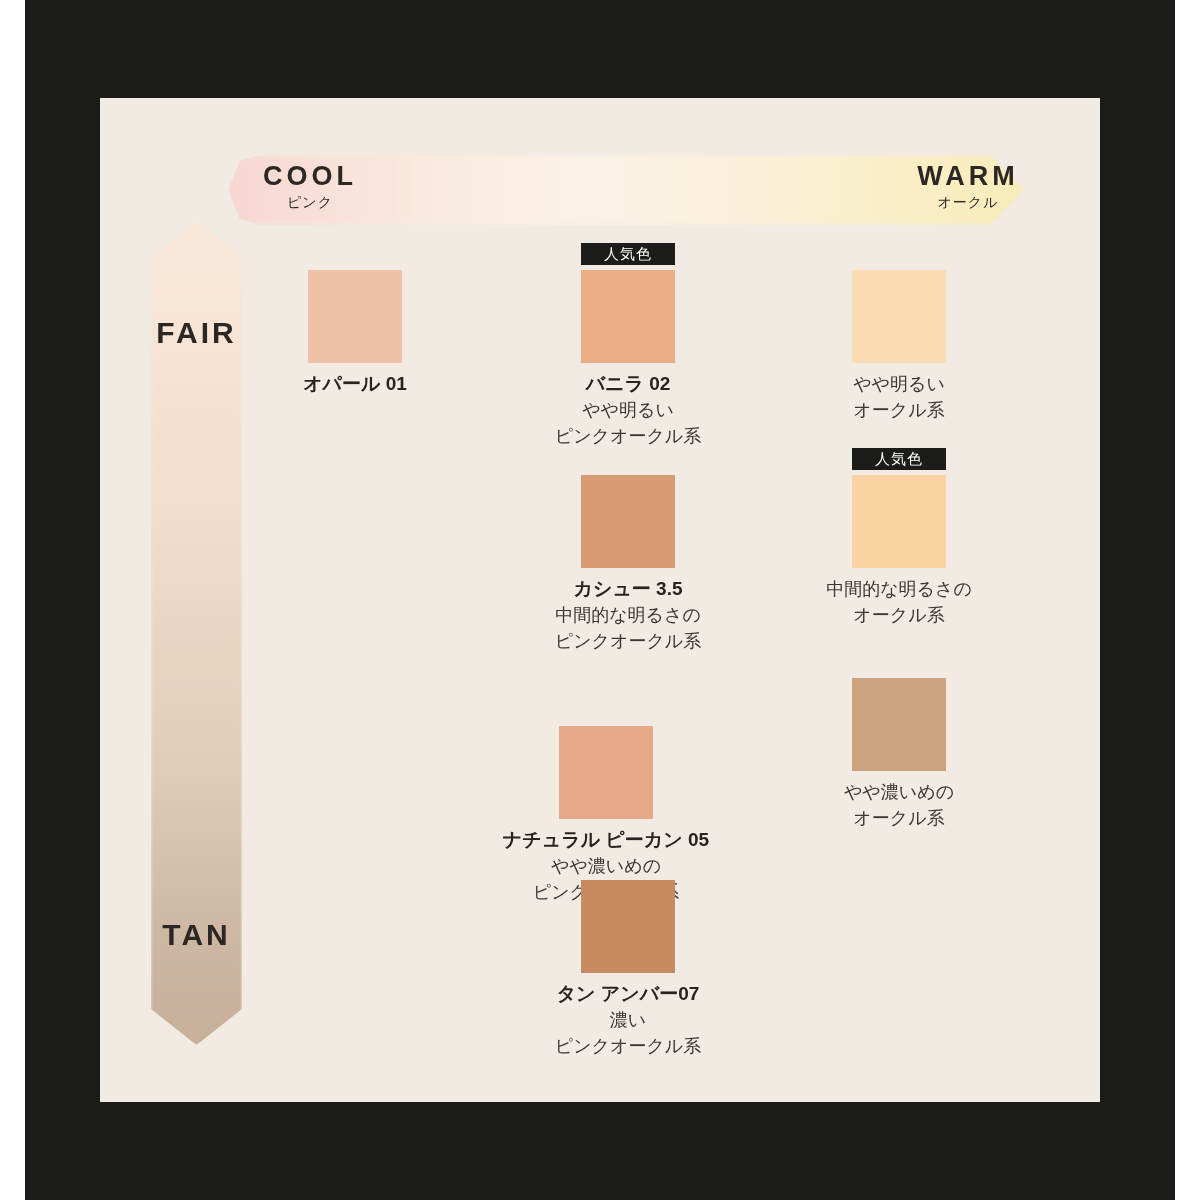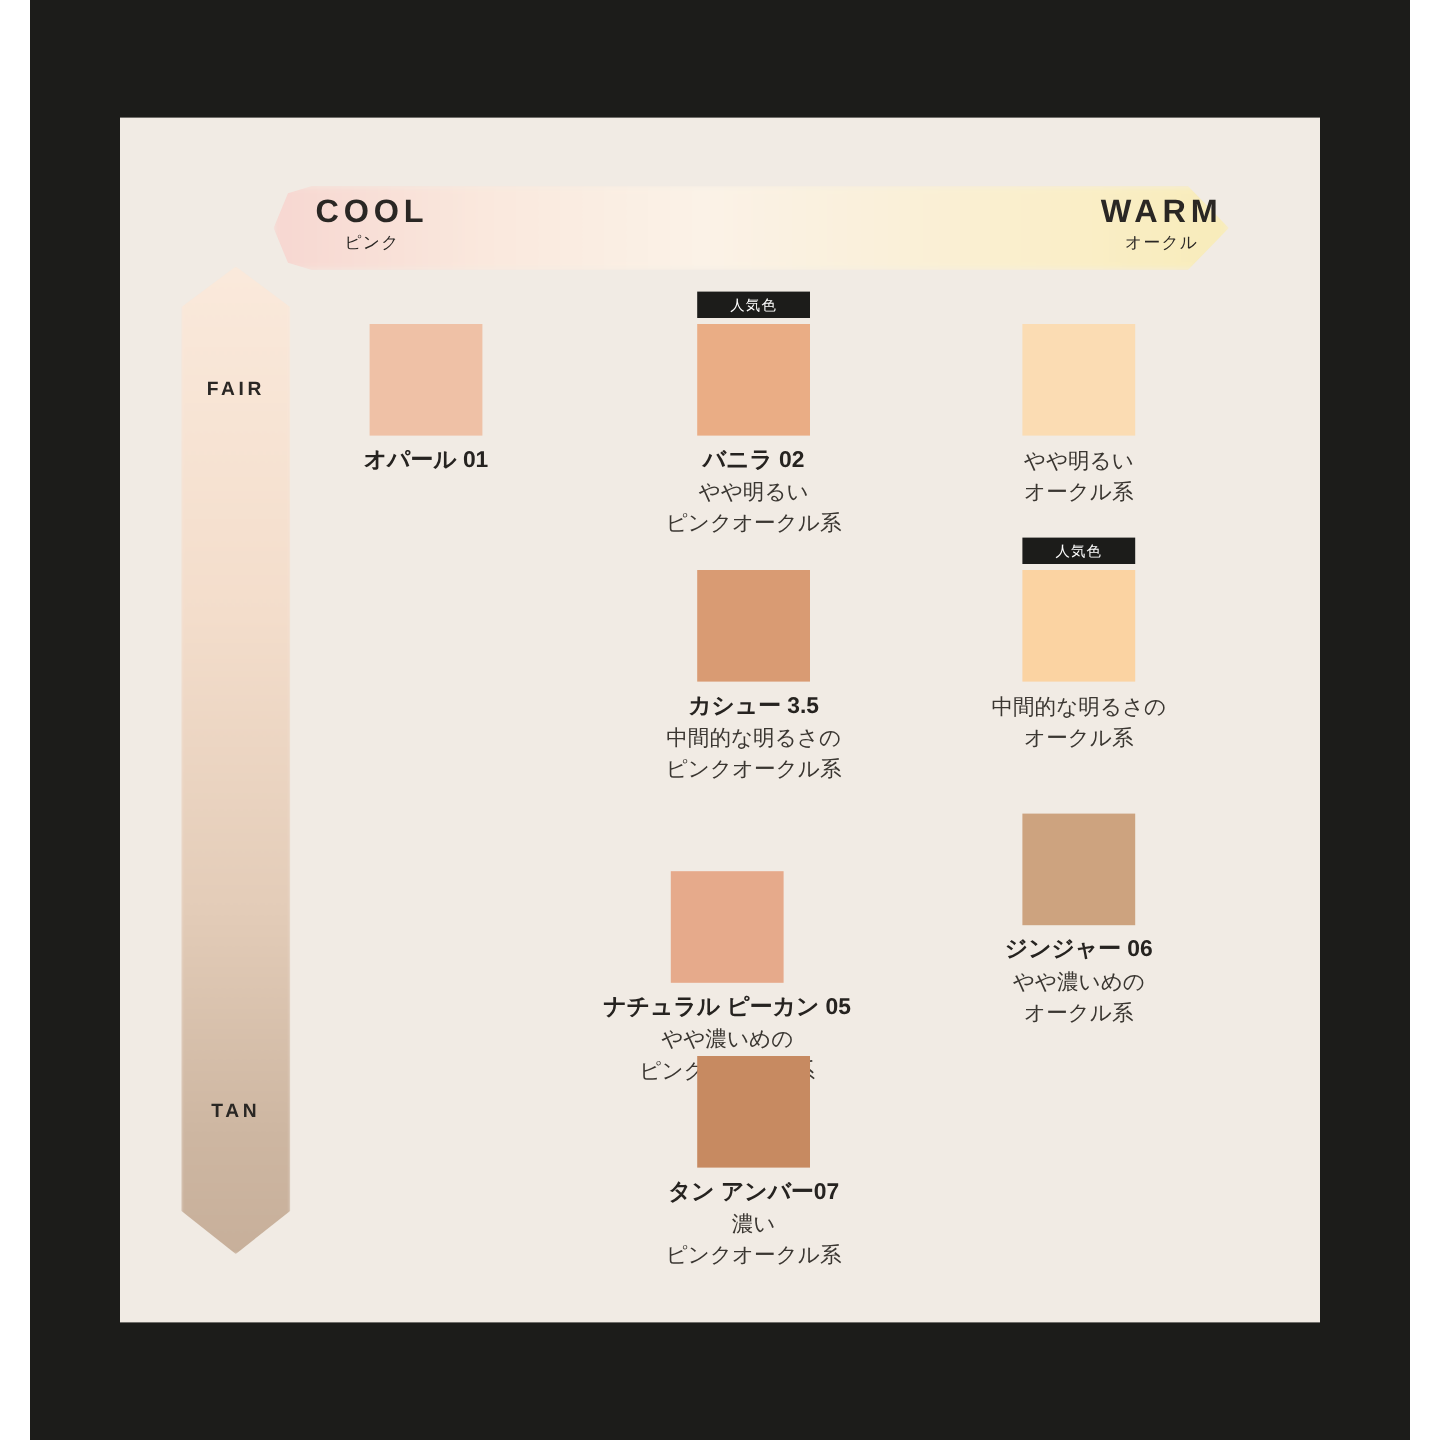--- a/index.html
+++ b/index.html
@@ -36,32 +36,32 @@
   .h-right{left:808px;top:63px;width:120px;}
   
   .v-arrow{
     position:absolute;left:51px;top:124px;width:91px;height:823px;
     background:linear-gradient(180deg,#fae9db 0%,#f3ddcb 35%,#e3ccb8 65%,#cdb6a1 88%,#c7af9a 100%);
     clip-path:polygon(50% 0,100% 34px,100% calc(100% - 36px),50% 100%,0 calc(100% - 36px),0 34px);
     filter:blur(1.5px);
   }
   .v-arrow-label{
     position:absolute;left:51px;width:91px;text-align:center;
-    color:#2a2724;font-size:16px;font-weight:700;letter-spacing:3px;
+    color:#2a2724;font-size:30px;font-weight:700;letter-spacing:3px;
   }
   .v-fair{top:218px;}
   .v-tan{top:820px;}
   
   .cell{position:absolute;width:94px;}
   .swatch{width:94px;height:93px;}
   .badge{
     position:absolute;left:0;top:-27px;width:94px;height:22px;
     background:#1c1c1a;color:#ffffff;
     display:flex;align-items:center;justify-content:center;
-    font-size:12px;letter-spacing:1px;font-weight:500;
+    font-size:15px;letter-spacing:1px;font-weight:500;
   }
   .label{
     position:absolute;left:-83px;top:101px;width:260px;text-align:center;
   }
   .name{
     font-size:19px;font-weight:700;color:#262320;line-height:26px;
   }
   .desc{
     font-size:18px;color:#3a3631;line-height:26px;white-space:pre-line;
   }
@@ -135,21 +135,20 @@
     <div class="label">
       <div class="name">ナチュラル ピーカン 05</div>
       <div class="desc">やや濃いめの
 ピンクオークル系</div>
     </div>
   </div>
 
   <div class="cell" style="left:752px;top:580px;">
     <div class="swatch" style="background: rgb(205, 163, 127);"></div>
     <div class="label">
-      <div class="name">ジンジャー 06</div>
       <div class="desc">やや濃いめの
 オークル系</div>
     </div>
   </div>
 
   <div class="cell" style="left:481px;top:782px;">
     <div class="swatch" style="background: rgb(199, 138, 97);"></div>
     <div class="label">
       <div class="name">タン アンバー07</div>
       <div class="desc">濃い

